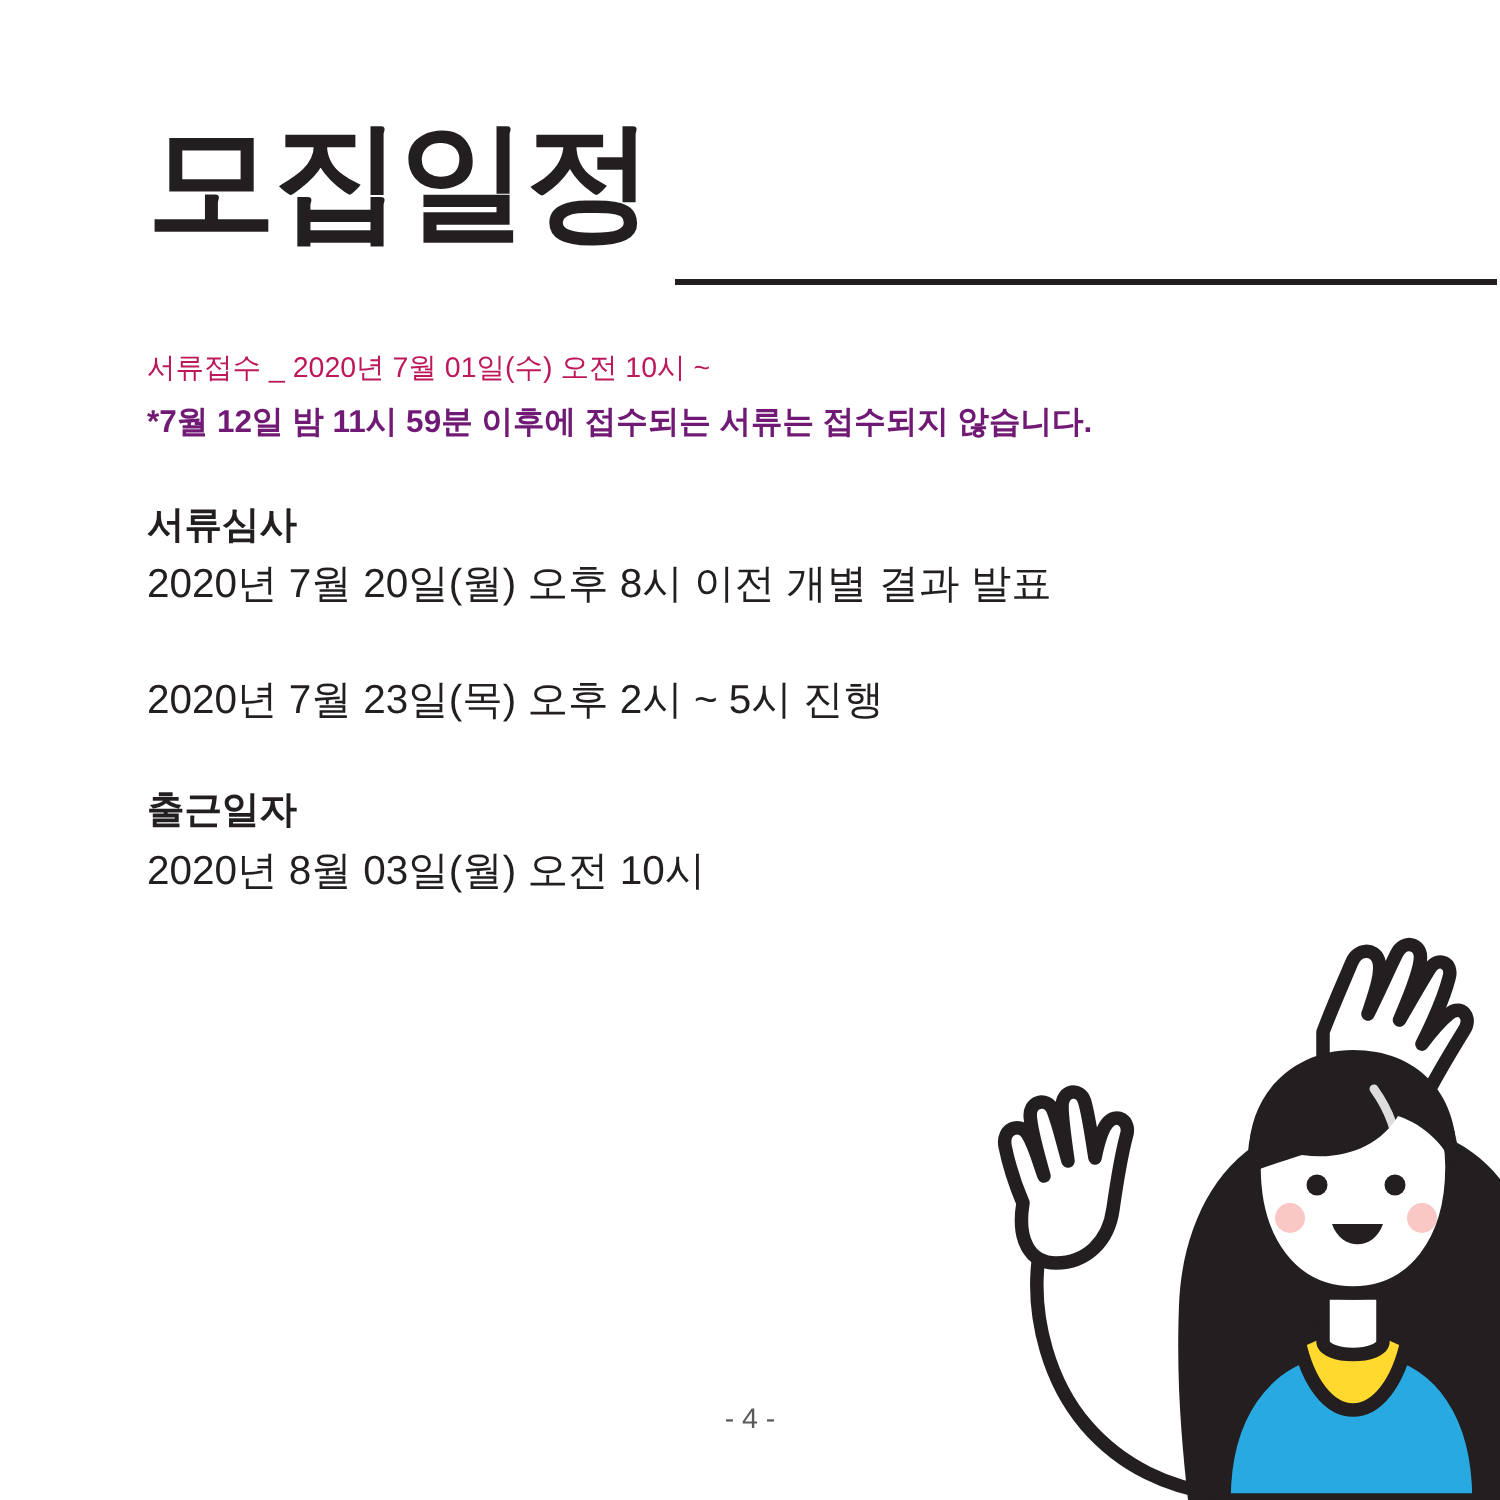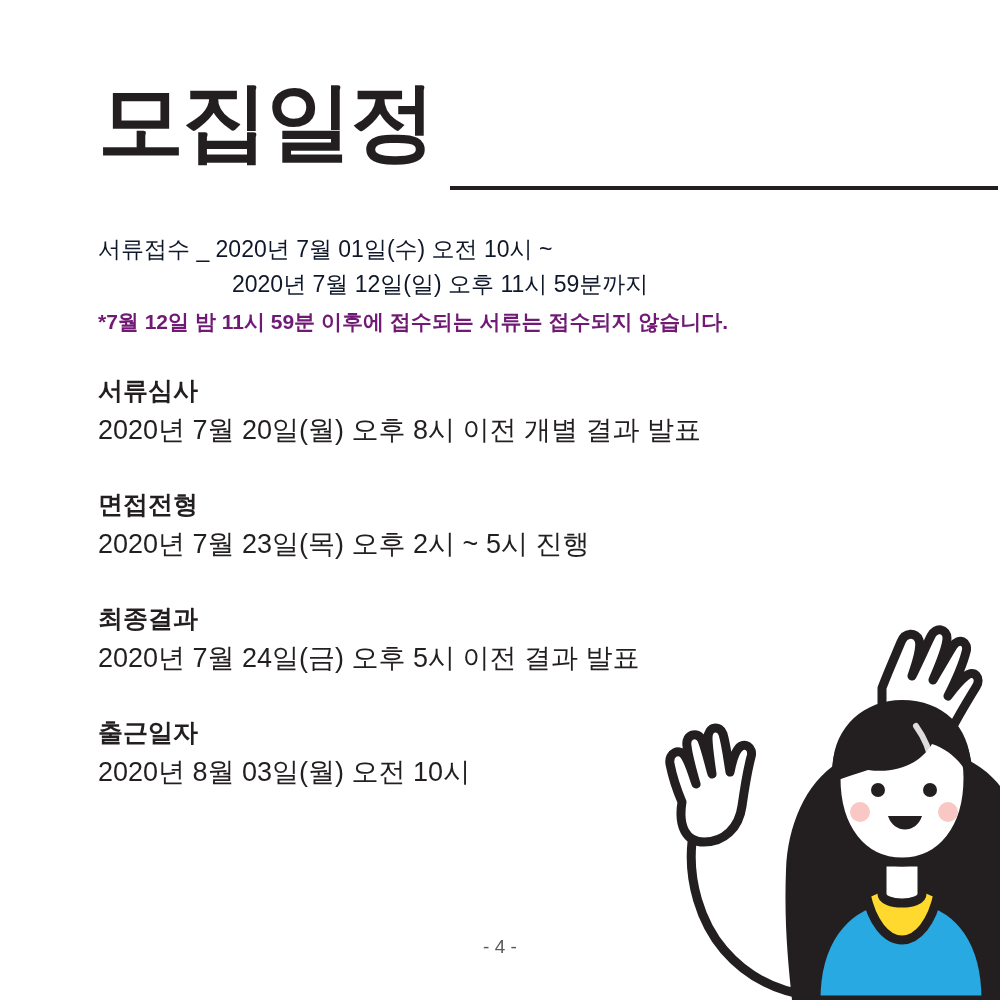--- a/index.html
+++ b/index.html
@@ -51,23 +51,23 @@
 
   
   .content {
     position: absolute;
     left: 98px;
     top: 232px;
     width: 820px;
   }
 
   .line {
-    font-size: 23px;
+    font-size: 19px;
     line-height: 1.5;
-    color: #0f172a;
+    color: #be185d;
     white-space: pre;
   }
   .line.indent {
     padding-left: 134px;
   }
   .note {
     font-size: 21px;
     font-weight: 700;
     color: #701a75;
     margin-top: 6px;
@@ -122,38 +122,32 @@
 
   <div class="title-block">
     <span class="title-text">모집일정</span>
     <div class="title-rule"></div>
   </div>
 
   <div class="content">
 
     <div>
       <div class="line">서류접수 _ 2020년 7월 01일(수) 오전 10시 ~</div>
-      <div class="line indent">2020년 7월 12일(일) 오후 11시 59분까지</div>
       <div class="note">*7월 12일 밤 11시 59분 이후에 접수되는 서류는 접수되지 않습니다.</div>
     </div>
 
     <div class="section">
       <div class="section-head">서류심사</div>
       <div class="section-body">2020년 7월 20일(월) 오후 8시 이전 개별 결과 발표</div>
     </div>
 
     <div class="section">
-      <div class="section-head">면접전형</div>
       <div class="section-body">2020년 7월 23일(목) 오후 2시 ~ 5시 진행</div>
     </div>
 
-    <div class="section">
-      <div class="section-head">최종결과</div>
-      <div class="section-body">2020년 7월 24일(금) 오후 5시 이전 결과 발표</div>
-    </div>
 
     <div class="section">
       <div class="section-head">출근일자</div>
       <div class="section-body">2020년 8월 03일(월) 오전 10시</div>
     </div>
 
   </div>
 
   <div class="illustration">
     <svg viewBox="0 0 380 450" width="380" height="450" xmlns="http://www.w3.org/2000/svg">

